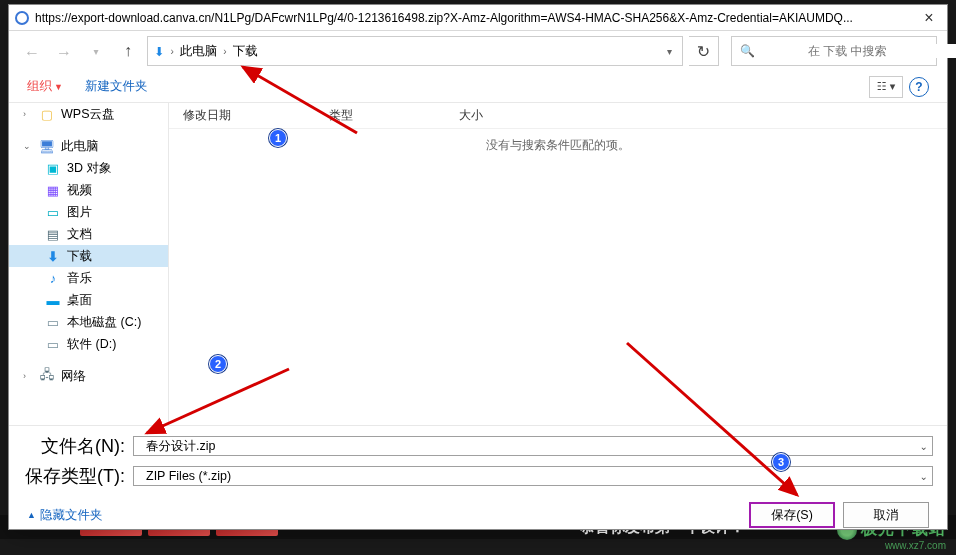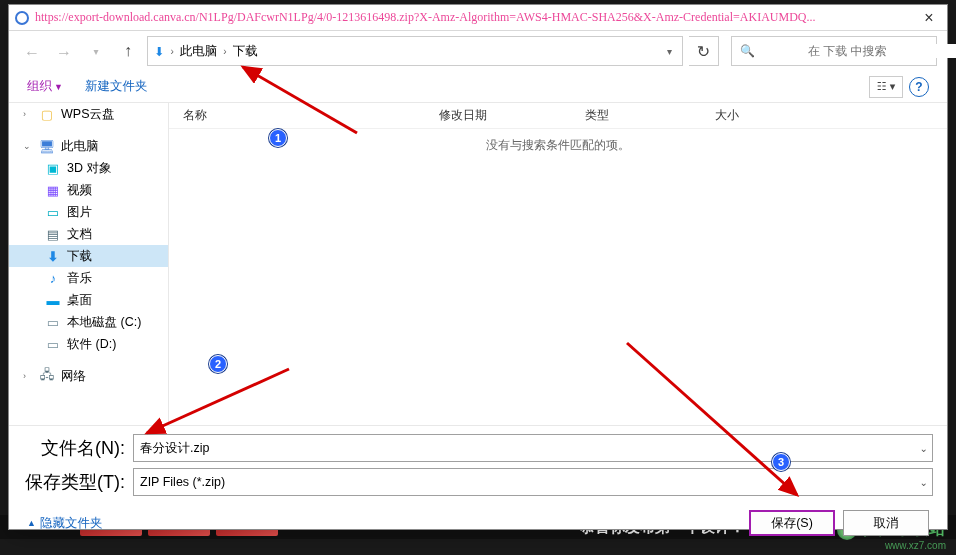--- a/index.html
+++ b/index.html
@@ -2,38 +2,38 @@
 <html><head>
 <meta charset="utf-8">
 <style>
 * { margin: 0; padding: 0; box-sizing: border-box; font-family: "Microsoft YaHei", "Segoe UI", sans-serif; }
 body { width: 956px; height: 555px; background: #1a1a1a; position: relative; overflow: hidden; }
 
 .dialog { position: absolute; left: 8px; top: 4px; width: 940px; height: 526px; background: #fff; border: 1px solid #888; box-shadow: 0 4px 24px rgba(0,0,0,.3); }
 
 .titlebar { height: 26px; display: flex; align-items: center; padding: 0 6px; border-bottom: 1px solid #d9d9d9; font-size: 12px; }
 .titlebar .favicon { width: 14px; height: 14px; border-radius: 50%; border: 2px solid #3a76d6; margin-right: 6px; flex-shrink:0; }
-.titlebar .url { flex: 1; white-space: nowrap; overflow: hidden; text-overflow: ellipsis; color: #ec4899; font-family: Liberation Serif, serif; }
+.titlebar .url { flex: 1; white-space: nowrap; overflow: hidden; text-overflow: ellipsis; color: #000000; }
 .titlebar .close { width: 24px; text-align: center; cursor: pointer; font-size: 16px; color:#333; }
 
 .navrow { height: 40px; display: flex; align-items: center; padding: 4px 10px; gap: 6px; }
 .navbtn { width: 26px; height: 28px; display: flex; align-items: center; justify-content: center; color: #b8b8b8; border-radius: 3px; }
 .navbtn.enabled { color:#444; }
 .breadcrumb { flex: 1; height: 30px; border: 1px solid #ccc; display: flex; align-items: center; padding: 0 6px; font-size: 12.5px; gap: 4px; }
 .breadcrumb .dl-icon { color:#1e88e5; }
 .breadcrumb .chev { color:#666; font-size:10px; padding:0 2px;}
 .breadcrumb-spacer{flex:1;}
 .breadcrumb .drop{color:#666;font-size:10px;padding:0 4px;}
 .refresh { width:30px;height:30px;border:1px solid #ccc;border-left:none;display:flex;align-items:center;justify-content:center;color:#444;}
 .searchbox { width: 206px; height: 30px; border: 1px solid #ccc; margin-left: 6px; display: flex; align-items: center; padding: 0 8px; gap:6px;}
 .searchbox .sicon{color:#777;font-size:12px;}
 .searchbox input { border:none; outline:none; font-size:12px; flex:1; color:#888;margin-left:47px;}
 
 .toolbar { height: 32px; display: flex; align-items: center; padding: 0 18px; font-size: 12.5px; border-bottom: 1px solid #e8e8e8; }
-.toolbar .org { color:#a21caf; cursor:pointer; }
+.toolbar .org { color:#ef4444; cursor:pointer; }
 .toolbar .org .d{font-size:9px;margin-left:2px;}
 .toolbar .newf { color:#1565c0; margin-left: 22px; cursor:pointer; }
 .toolbar .spacer { flex:1; }
 .toolbar .viewbtn { width:34px;height:22px;border:1px solid #ccc;display:flex;align-items:center;justify-content:center;font-size:11px;color:#444;margin-right:6px;}
 .toolbar .help { width:20px;height:20px;border:1.5px solid #1565c0;border-radius:50%;color:#1565c0;display:flex;align-items:center;justify-content:center;font-size:12px;font-weight:bold;}
 
 .body { display:flex; height: 322px; }
 .sidebar { width:160px; border-right:1px solid #e8e8e8; overflow-y:auto; position:relative;}
 .sidebar::-webkit-scrollbar{width:14px;}
 .sidebar::-webkit-scrollbar-thumb{background:#c1c1c1;}
@@ -60,21 +60,21 @@
 .columns .col{padding:0 14px;}
 .columns .c-name{width:256px;}
 .columns .c-date{width:146px;}
 .columns .c-type{width:130px;}
 .columns .c-size{flex:1;}
 .empty { text-align:center; font-size:12px; color:#666; margin-top:8px;}
 
 .bottom { border-top:1px solid #e8e8e8; padding: 8px 14px 10px; }
 .formrow { display:flex; align-items:center; margin-bottom:6px; }
 .formrow label { width:110px; text-align:right; font-size:18px; padding-right:8px;}
-.formrow .field { flex:1; height:28px; border:1px solid #a0a0a0; font-size:12.5px; padding:0 6px; display:flex; align-items:center; position:relative;}
+.formrow .field { flex:1; height:20px; border:1px solid #a0a0a0; font-size:12.5px; padding:0 12px; display:flex; align-items:center; position:relative;}
 .formrow .field input{border:none;outline:none;flex:1;font-size:12.5px;}
 .formrow .field .dd{position:absolute;right:4px;font-size:10px;color:#555;}
 .footer { display:flex; align-items:center; margin-top: 14px; padding: 0 4px 4px;}
 .footer .hide { font-size:12.5px; color:#1565c0; cursor:pointer; display:flex;align-items:center;gap:4px;}
 .footer .hide .tri{font-size:9px;}
 .footer .spacer{flex:1;}
 .footer button { width:86px; height:26px; font-size:12.5px; border:1px solid #999; background:#fdfdfd; cursor:pointer; margin-left:8px;}
 .footer button.primary { border:2px solid #a21caf; }
 
 
@@ -196,21 +196,20 @@
       <div style="height:10px"></div>
       <div class="tree-item root">
           <span class="exp">›</span>
           <span class="ico ico-net">🖧</span>
           <span>网络</span>
         </div>
     </div>
 
     <div class="filearea">
       <div class="columns">
-        <div class="col c-name">名称</div>
         <div class="col c-date">修改日期</div>
         <div class="col c-type">类型</div>
         <div class="col c-size">大小</div>
       </div>
       <div class="empty">没有与搜索条件匹配的项。</div>
     </div>
   </div>
 
   <div class="bottom">
     <div class="formrow">

